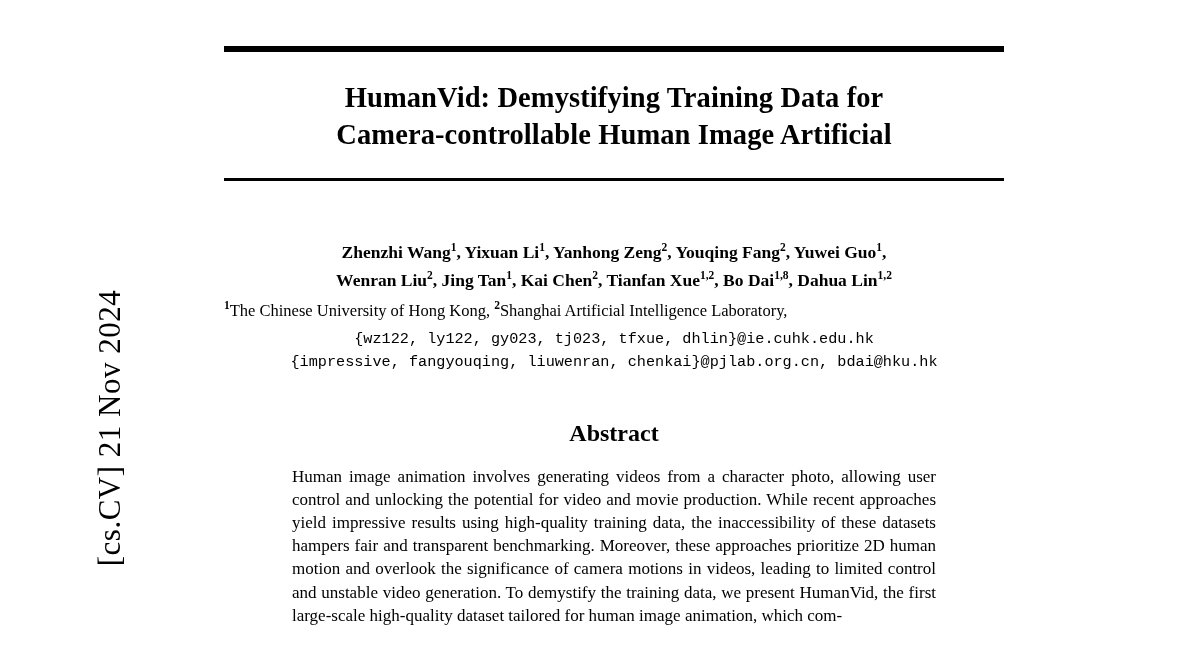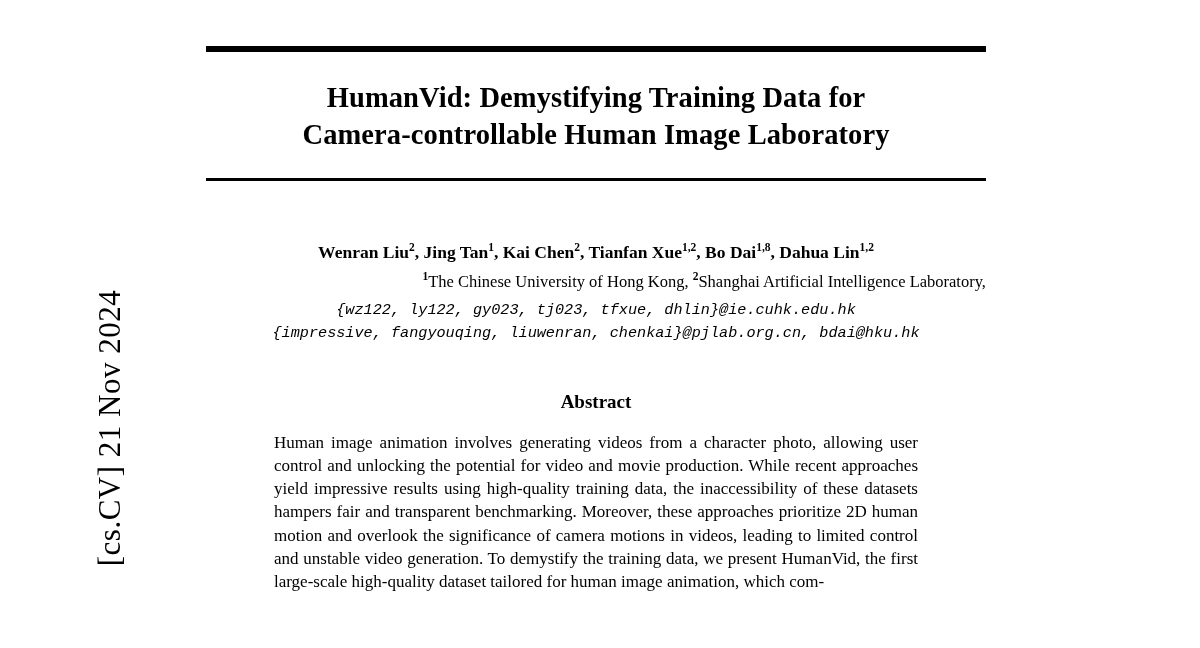--- a/index.html
+++ b/index.html
@@ -27,21 +27,21 @@
     transform-origin: center center;
     font-family: "Liberation Serif", serif;
     font-size: 31px;
     letter-spacing: 0.5px;
     white-space: nowrap;
     color: #000;
   }
 
   .page {
     position: absolute;
-    left: 206px;
+    left: 224px;
     top: 0;
     width: 780px;
     height: 471px;
   }
 
   .rule-top {
     margin-top: 46px;
     height: 6px;
     background: #000;
     width: 100%;
@@ -67,43 +67,42 @@
   .authors {
     margin-top: 54px;
     text-align: center;
     font-size: 17.5px;
     line-height: 24px;
     font-weight: bold;
   }
   .authors sup { font-weight: bold; font-size: 11.5px; vertical-align: super; }
 
   .affil {
-    text-align: right;
+    text-align: left;
     font-size: 16.5px;
     line-height: 22px;
     font-weight: normal;
     margin-top: 2px;
   }
   .affil sup { font-size: 11.5px; vertical-align: super; }
 
   .emails {
     text-align: center;
     font-family: "Liberation Mono", monospace;
     font-size: 15.2px;
     line-height: 23px;
     margin-top: 6px;
     letter-spacing: 0px;
-    font-style: italic;
   }
 
   .abstract-head {
     margin-top: 46px;
     text-align: center;
     font-weight: bold;
-    font-size: 19px;
+    font-size: 24px;
   }
 
   .abstract-body {
     margin: 18px auto 0 auto;
     width: 644px;
     font-size: 17px;
     line-height: 23.2px;
     text-align: justify;
     text-justify: inter-word;
   }
@@ -113,26 +112,29 @@
 <body>
 
 <div class="arxiv-stamp">[cs.CV]  21 Nov 2024</div>
 
 <div class="page">
 
   <div class="rule-top"></div>
 
   <div class="title">
     <span>HumanVid: Demystifying Training Data for</span>
-    <span class="line2">Camera-controllable Human Image Laboratory</span>
+    <span class="line2">Camera-controllable Human Image Artificial</span>
   </div>
 
   <div class="rule-bottom"></div>
 
   <div class="authors">
+    <div>
+      Zhenzhi Wang<sup>1</sup>, Yixuan Li<sup>1</sup>, Yanhong Zeng<sup>2</sup>, Youqing Fang<sup>2</sup>, Yuwei Guo<sup>1</sup>,
+    </div>
     <div>
       Wenran Liu<sup>2</sup>, Jing Tan<sup>1</sup>, Kai Chen<sup>2</sup>, Tianfan Xue<sup>1,2</sup>, Bo Dai<sup>1,8</sup>, Dahua Lin<sup>1,2</sup>
     </div>
     <div class="affil">
       <sup>1</sup>The Chinese University of Hong Kong, <sup>2</sup>Shanghai Artificial Intelligence Laboratory,
     </div>
   </div>
 
   <div class="emails">
     <div>{wz122, ly122, gy023, tj023, tfxue, dhlin}@ie.cuhk.edu.hk</div>

